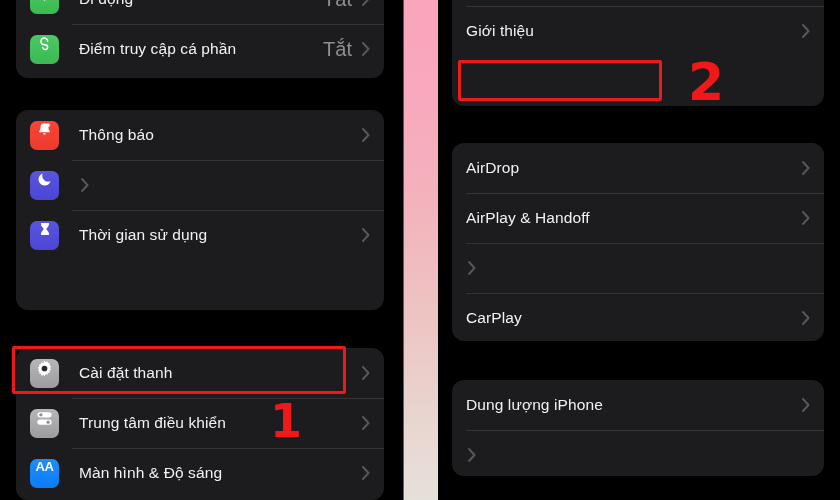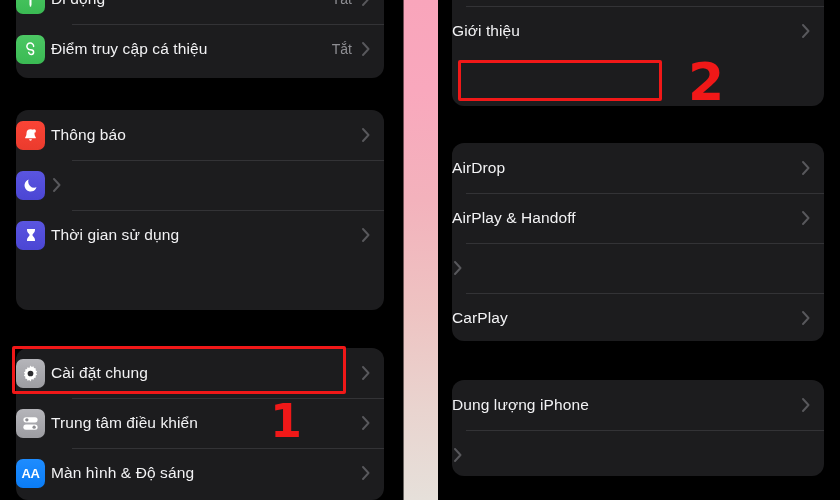--- a/index.html
+++ b/index.html
@@ -53,53 +53,54 @@
     overflow: hidden;
   }
   #panel-left  .card { left: 16px; width: 368px; }
   #panel-right .card { left: 14px; width: 372px; }
 
   .row {
     position: relative;
     display: flex;
     align-items: center;
     height: 50px;
+    padding-left: 14px;
     padding-right: 14px;
   }
   .row + .row::before {
     content: "";
     position: absolute;
     left: 56px; right: 0; top: 0;
     height: 1px;
     background: #333336;
   }
   #panel-right .row + .row::before { left: 14px; }
 
   .row-icon {
     width: 29px; height: 29px;
     border-radius: 7px;
     flex: 0 0 29px;
-    margin-right: 6px;
+    margin-right: 20px;
     display: flex;
-    align-items: center;
+    align-items: flex-start;
     justify-content: center;
     color: #fff;
   }
   .row-icon svg { display: block; }
 
   .row-label {
     flex: 1 1 auto;
     color: #f2f2f4;
     font-size: 15.5px;
     letter-spacing: 0.1px;
     white-space: nowrap;
   }
   .row-value {
     color: #8e8e93;
-    font-size: 14px;
+    font-size: 20px;
     margin-right: 8px;
     white-space: nowrap;
   }
   .chevron {
     flex: 0 0 auto;
     color: #58585c;
     font-size: 17px;
     line-height: 1;
     font-weight: 500;
     margin-left: 2px;
@@ -157,21 +158,21 @@
               <path d="M1 1 L6.5 7 L1 13" stroke="currentColor" stroke-width="1.9" stroke-linecap="round" stroke-linejoin="round"></path>
             </svg>
         </span>
       </div>
       <div class="row">
         <span class="row-icon ic-green">
           <svg width="18" height="18" viewBox="0 0 24 24" fill="none" stroke="#fff" stroke-width="2" stroke-linecap="round">
             <path d="M15.5 8.5a4.5 4.5 0 1 0-4.2 4.5c2.5.1 4.2 1.2 4.2 3.2a3.3 3.3 0 0 1-6.5.6"></path>
           </svg>
         </span>
-        <span class="row-label">Điểm truy cập cá thiệu</span>
+        <span class="row-label">Điểm truy cập cá phần</span>
         <span class="row-value">Tắt</span>
         <span class="chevron">
           <svg width="8" height="14" viewBox="0 0 8 14" fill="none">
               <path d="M1 1 L6.5 7 L1 13" stroke="currentColor" stroke-width="1.9" stroke-linecap="round" stroke-linejoin="round"></path>
             </svg>
         </span>
       </div>
     </div>
 
     <div class="card" style="top:110px; height:200px;">
@@ -218,21 +219,21 @@
     </div>
 
     <div class="card" style="top:348px; height:152px;">
       <div class="row">
         <span class="row-icon ic-gray">
           <svg width="19" height="19" viewBox="0 0 24 24" fill="#fff">
             <path d="M12 1.8l1.5 1.9 2.3-.9.6 2.4 2.4.4-.4 2.4 2 1.4-1.4 2 1.4 2-2 1.4.4 2.4-2.4.4-.6 2.4-2.3-.9L12 22.2l-1.5-1.9-2.3.9-.6-2.4-2.4-.4.4-2.4-2-1.4 1.4-2-1.4-2 2-1.4-.4-2.4 2.4-.4.6-2.4 2.3.9z"></path>
             <circle cx="12" cy="12" r="3.6" fill="#2b2b2e"></circle>
           </svg>
         </span>
-        <span class="row-label">Cài đặt chung</span>
+        <span class="row-label">Cài đặt thanh</span>
         <span class="chevron">
           <svg width="8" height="14" viewBox="0 0 8 14" fill="none">
               <path d="M1 1 L6.5 7 L1 13" stroke="currentColor" stroke-width="1.9" stroke-linecap="round" stroke-linejoin="round"></path>
             </svg>
         </span>
       </div>
       <div class="row">
         <span class="row-icon ic-gray">
           <svg width="19" height="19" viewBox="0 0 24 24">
             <rect x="3" y="4.2" width="18" height="6.4" rx="3.2" fill="#fff"></rect>

